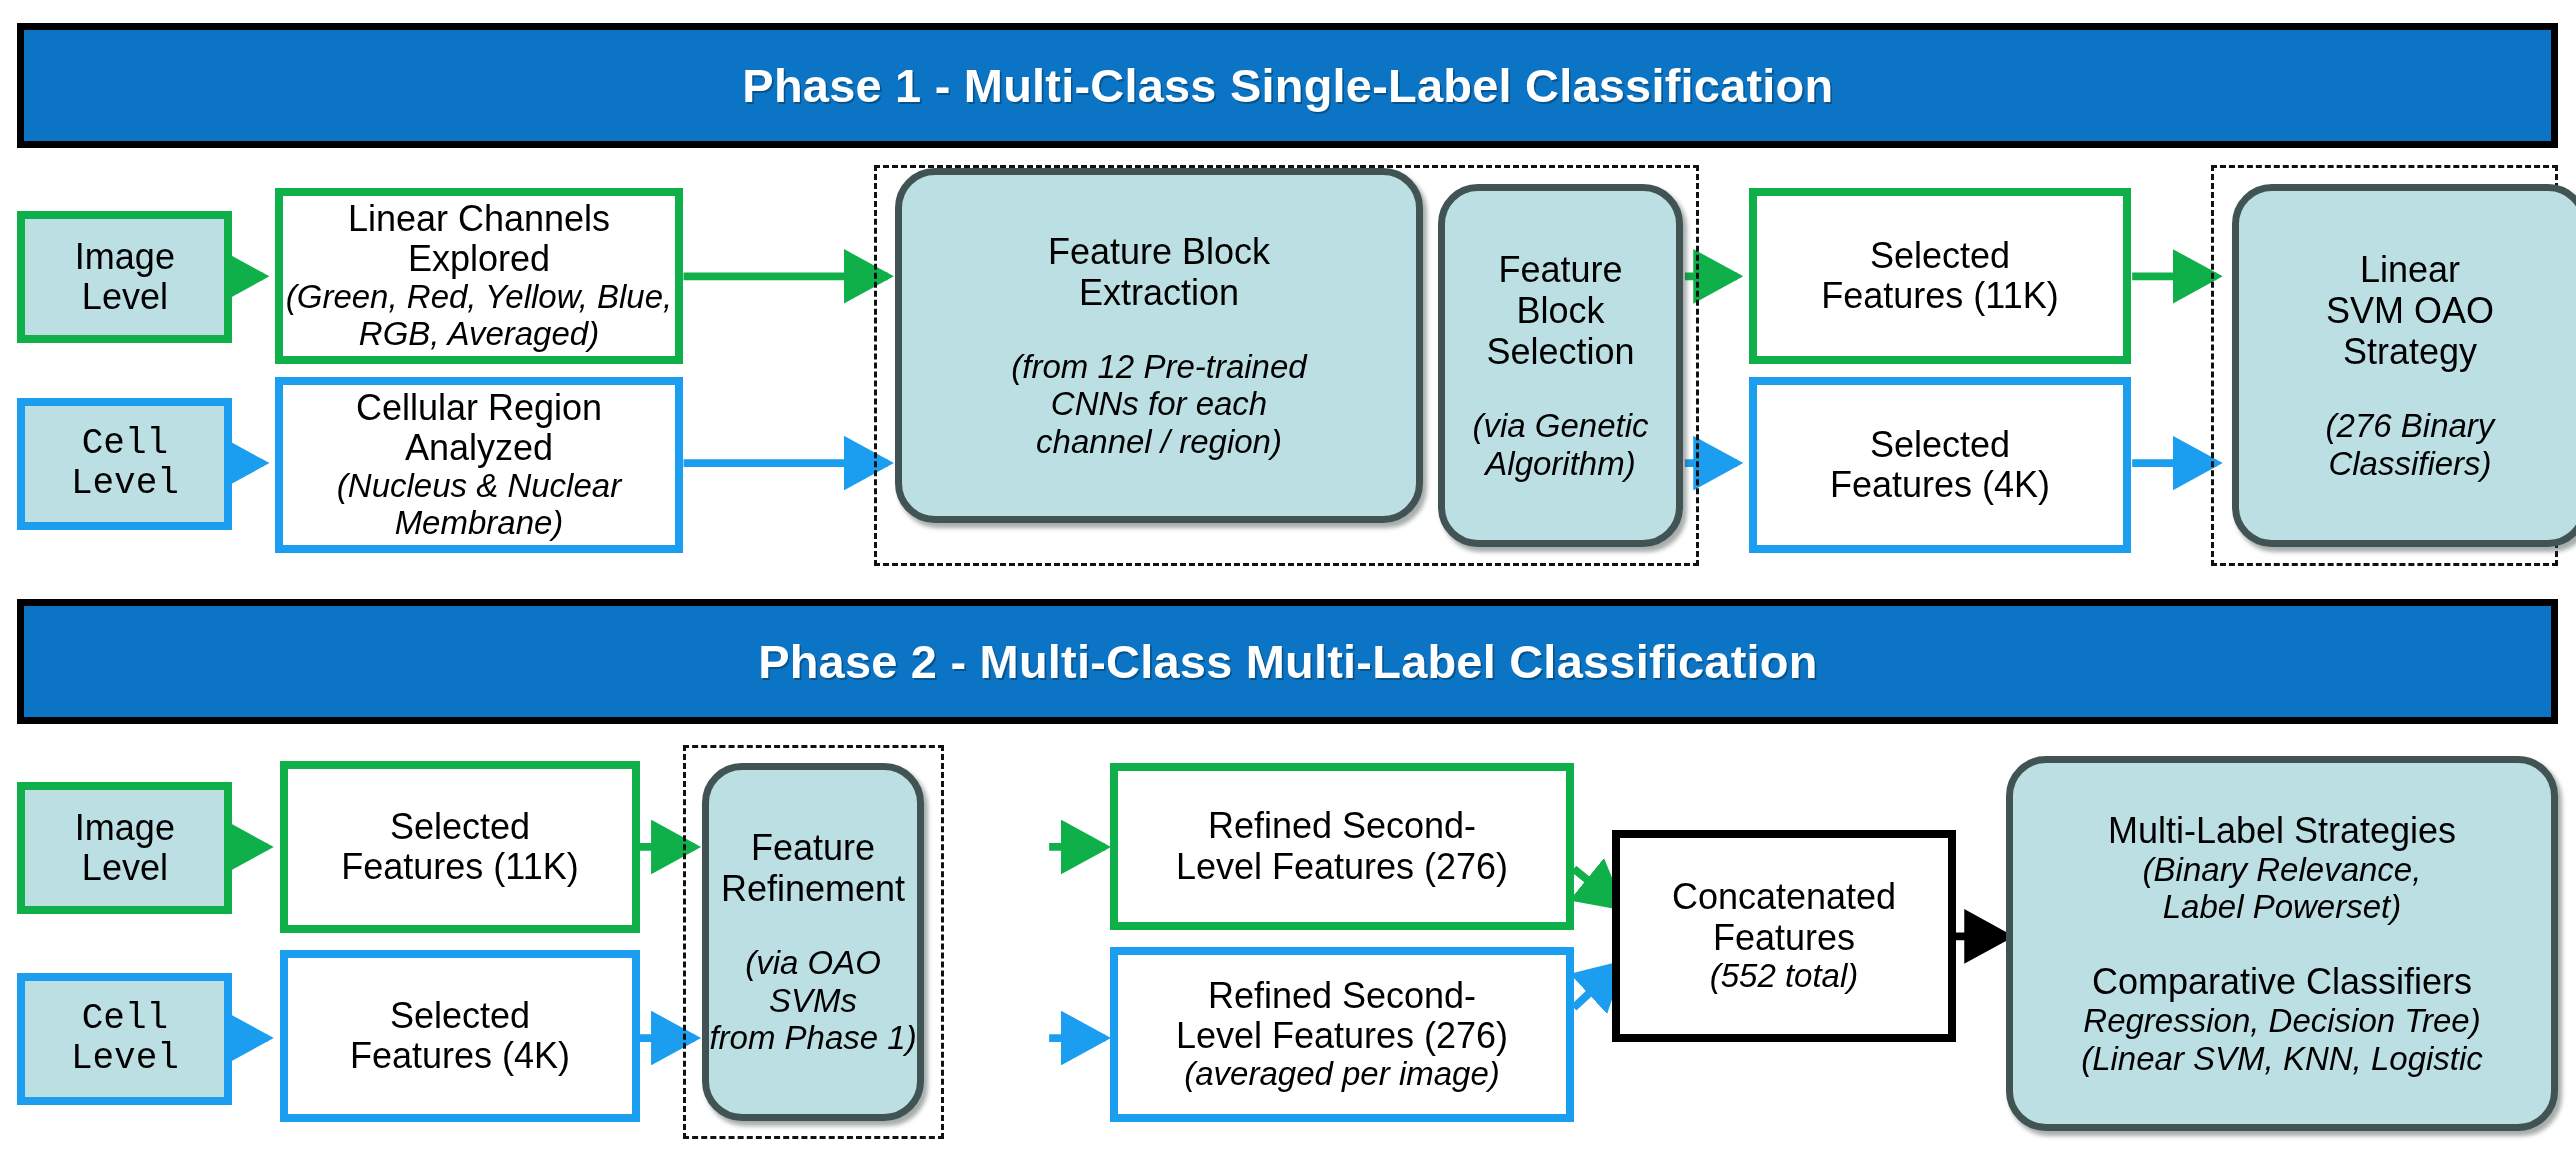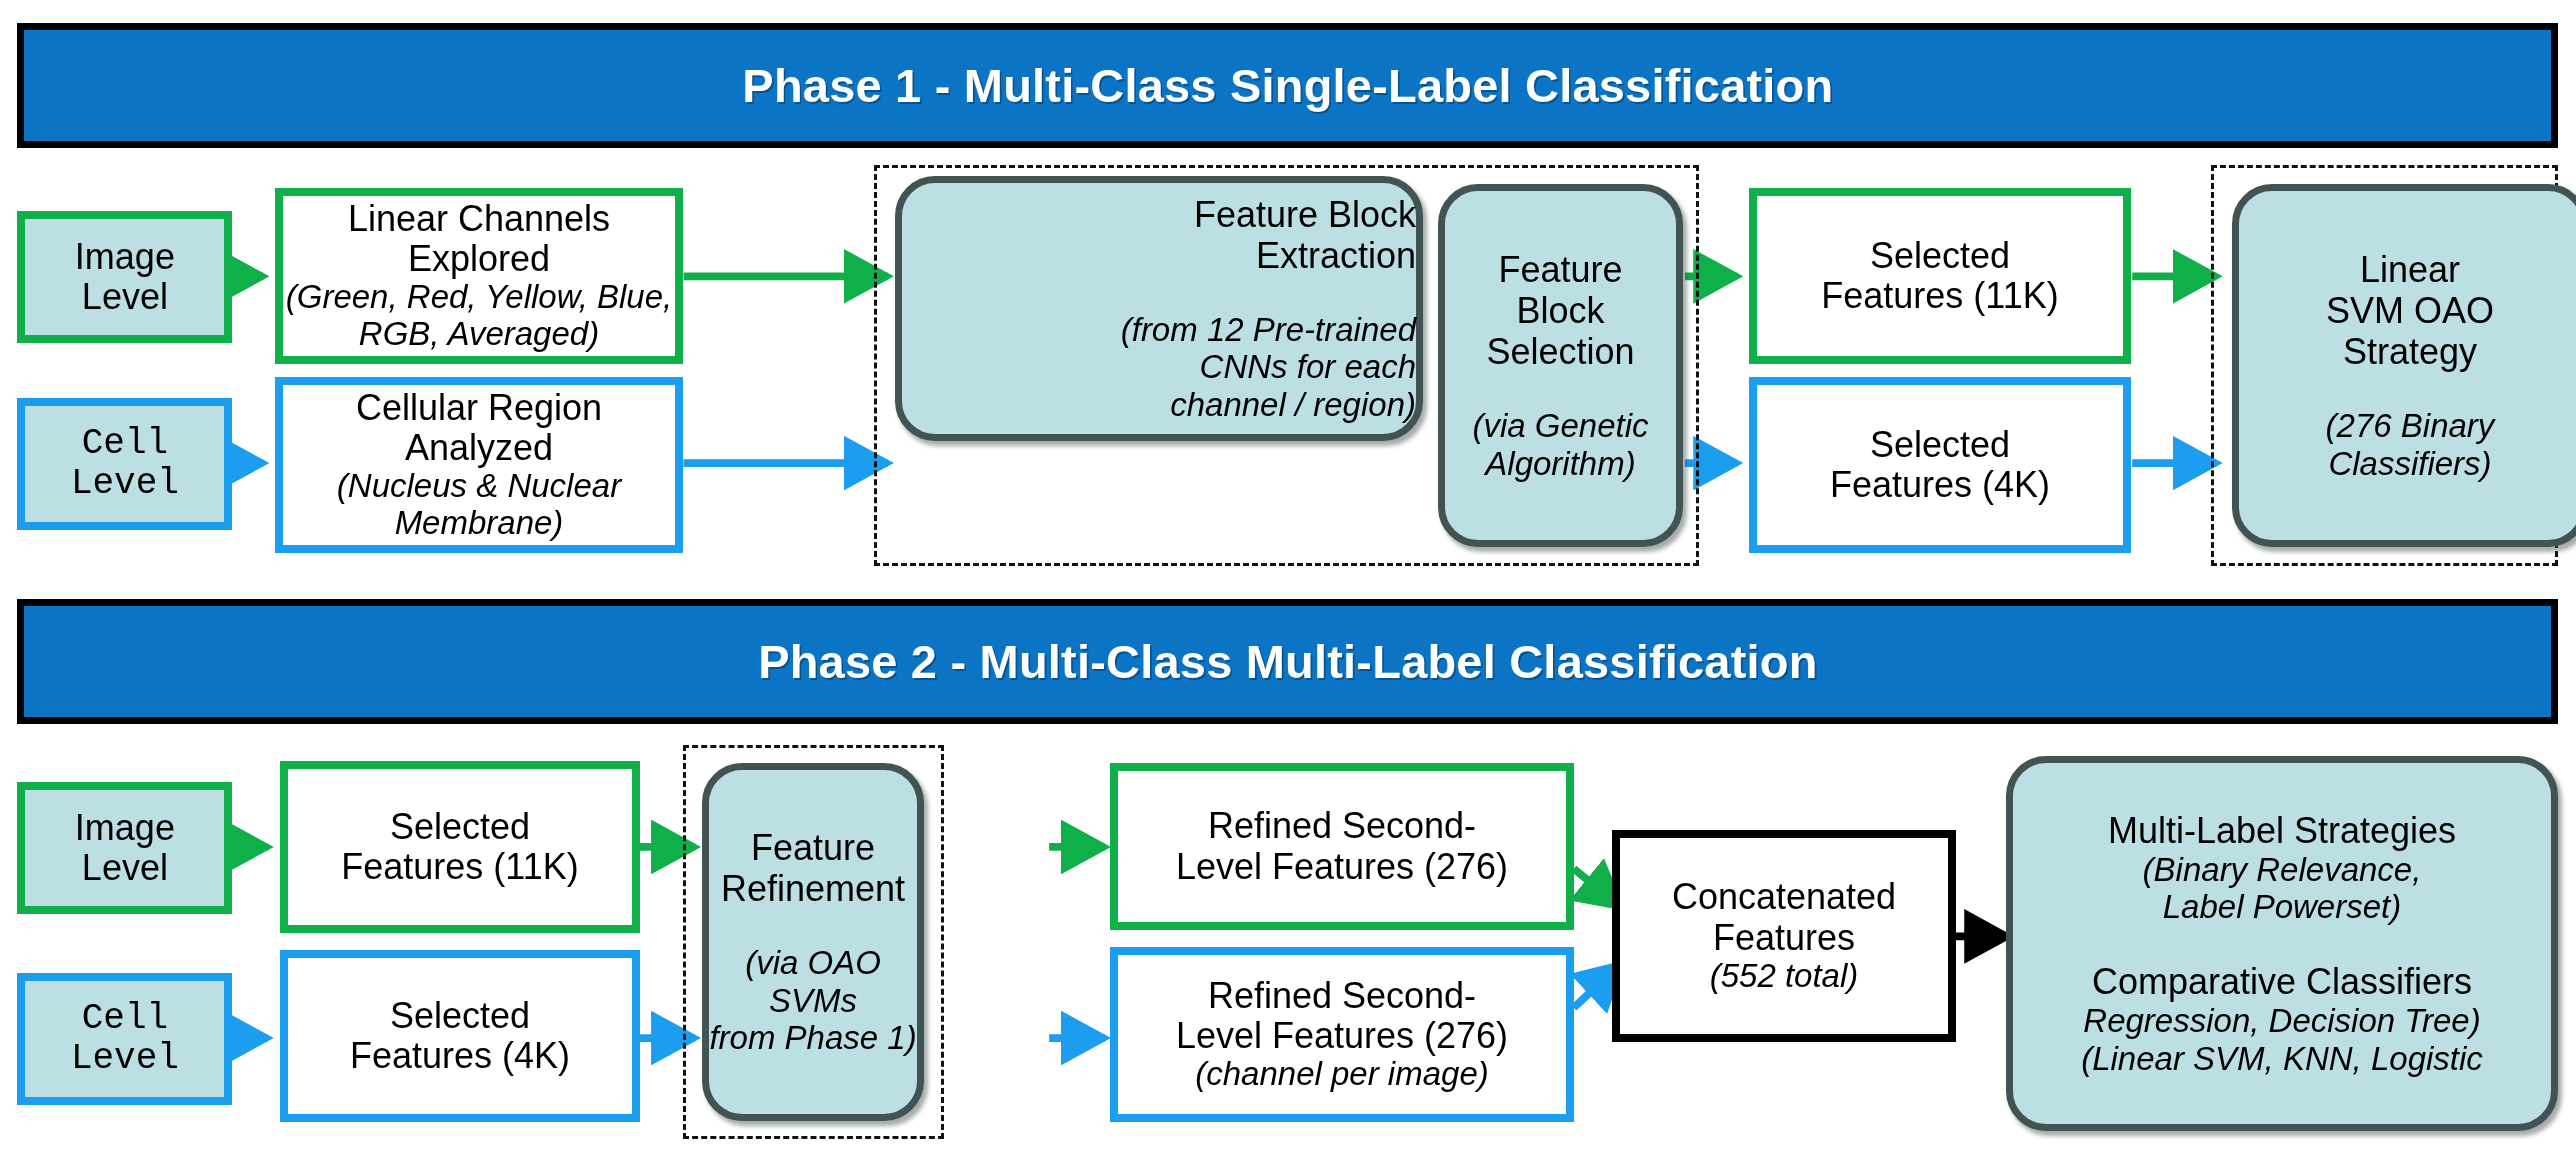--- a/index.html
+++ b/index.html
@@ -105,21 +105,21 @@
   </div>
 
   <div class="box blue-out" style="left:275px;top:377px;width:408px;height:176px;">
     <div class="ttl">Cellular Region Analyzed</div>
     <div class="sub">(Nucleus &amp; Nuclear</div>
     <div class="sub">Membrane)</div>
   </div>
 
   <div class="dashed" style="left:874px;top:165px;width:825px;height:401px;"></div>
 
-  <div class="round" style="left:895px;top:176px;width:528px;height:265px;align-items:flex-end;">
+  <div class="round" style="left:895px;top:168px;width:528px;height:355px;">
     <div class="ttl">Feature Block</div>
     <div class="ttl">Extraction</div>
     <div class="gap"></div>
     <div class="sub">(from 12 Pre-trained</div>
     <div class="sub">CNNs for each</div>
     <div class="sub">channel / region)</div>
   </div>
 
   <div class="round" style="left:1438px;top:184px;width:245px;height:363px;">
     <div class="ttl">Feature</div>
@@ -186,21 +186,21 @@
   </div>
 
   <div class="box green-out" style="left:1110px;top:763px;width:464px;height:167px;">
     <div class="ttl">Refined Second-</div>
     <div class="ttl">Level Features (276)</div>
   </div>
 
   <div class="box blue-out" style="left:1110px;top:947px;width:464px;height:175px;">
     <div class="ttl">Refined Second-</div>
     <div class="ttl">Level Features (276)</div>
-    <div class="sub">(channel per image)</div>
+    <div class="sub">(averaged per image)</div>
   </div>
 
   <div class="box black-out" style="left:1612px;top:830px;width:344px;height:212px;">
     <div class="ttl">Concatenated</div>
     <div class="ttl">Features</div>
     <div class="sub">(552 total)</div>
   </div>
 
   <div class="round" style="left:2006px;top:756px;width:552px;height:375px;">
     <div class="ttl">Multi-Label Strategies</div>

